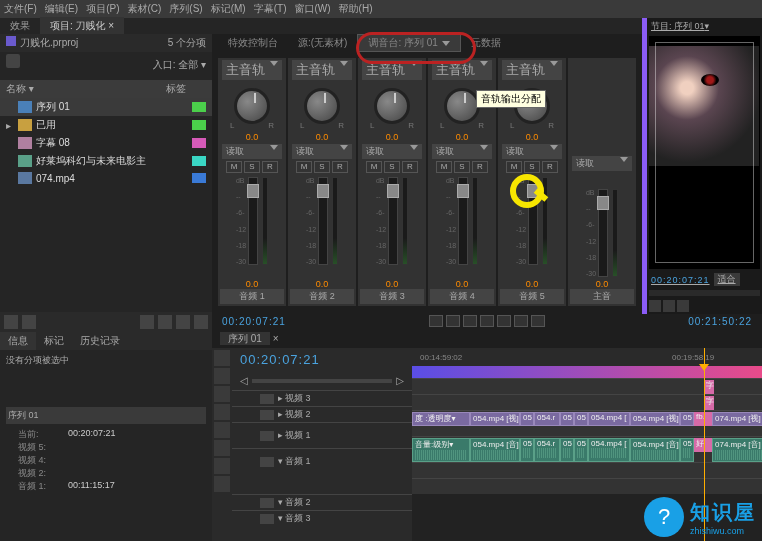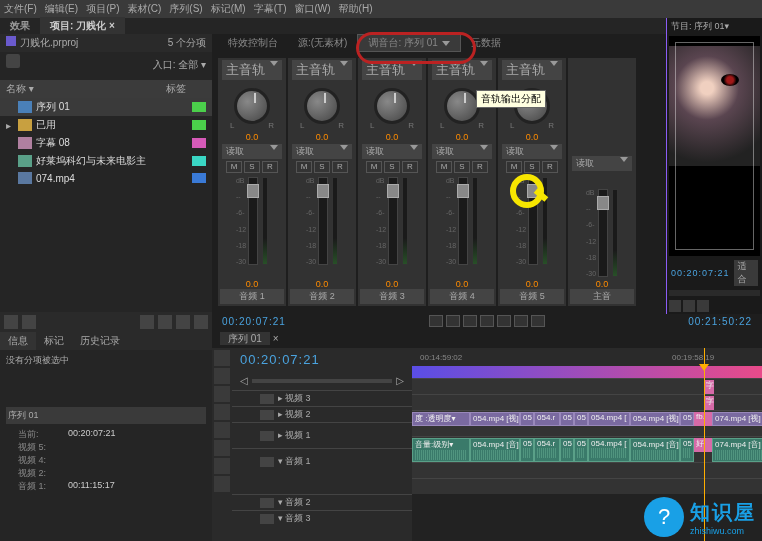--- a/index.html
+++ b/index.html
@@ -1,20 +1,20 @@
 <!DOCTYPE html>
 <html><head>
 <meta charset="utf-8">
 <style>
 * { margin: 0; padding: 0; box-sizing: border-box; }
 body { font-family: "Microsoft YaHei", sans-serif; font-size: 10px; background: #1a1a1a; color: #aaa; width: 762px; height: 541px; overflow: hidden; position: relative; }
 .menubar { background: #3a3a3a; display: flex; height: 18px; align-items: center; padding: 0 4px; }
 .menubar span { margin-right: 8px; cursor: default; }
 .top-tabs { display: flex; height: 16px; background: #252525; align-items: center; }
-.top-tab { padding: 2px 10px; color: #999; font-weight: bold; }
+.top-tab { padding: 2px 10px; color: #999; }
 .top-tab.active { background: #333; color: #ccc; }
 .row2 { display: flex; height: 298px; }
 .project-panel { width: 212px; background: #252525; display: flex; flex-direction: column; }
 .proj-header { display: flex; justify-content: space-between; padding: 2px 6px; background: #2a2a2a; }
 .proj-row2 { padding: 2px 6px; }
 .proj-row2 .searchbtn { width: 14px; height: 14px; display: inline-block; background: #444; border-radius: 2px; }
 .proj-row2 .entry { text-align: right; margin-top: -12px; }
 .col-headers { display: flex; background: #3b3b3b; padding: 2px 6px; margin-top: 6px; }
 .col-headers .ch1 { flex: 1; }
 .col-headers .ch2 { width: 40px; }
@@ -86,21 +86,21 @@
 .playhead2 { position: absolute; left: 292px; top: 0; width: 1px; height: 100%; background: #ffae00; z-index: 3; }
 .playhead2::before { content: ""; position: absolute; top: 16px; left: -5px; border: 5px solid transparent; border-top: 7px solid #ffae00; }
 .tracks { }
 .track { height: 16px; border-top: 1px solid #444; background: #333; position: relative; }
 .track.audio { height: 26px; }
 .clip { position: absolute; height: 14px; top: 1px; font-size: 8px; color: #eee; overflow: hidden; white-space: nowrap; padding: 0 2px; }
 .clip.v { background: #7a6aa0; border: 1px solid #9988bb; }
 .clip.a { background: #3a7a6a; border: 1px solid #5aa088; height: 24px; top: 1px; }
 .clip.a .wave { height: 10px; background: repeating-linear-gradient(90deg, #5aa088 0 1px, #3a7a6a 1px 2px); opacity: .7; }
 .clip.pink { background: #d66aa8; }
-.program { position: absolute; right: 0; top: 18px; width: 96px; height: 296px; background: #1a1a1a; border-left: 1px solid #8b5cf6; display: flex; flex-direction: column; }
+.program { position: absolute; right: 0; top: 18px; width: 120px; height: 296px; background: #1a1a1a; border-left: 5px solid #8b5cf6; display: flex; flex-direction: column; text-decoration: underline; }
 .prog-tabs { height: 16px; padding: 0 4px; font-size: 9px; display: flex; align-items: center; }
 .prog-mon { flex: 1; background: #000; margin: 2px; position: relative; overflow: hidden; }
 .prog-mon::after { content: ""; position: absolute; inset: 6px; border: 1px solid rgba(255,255,255,.4); }
 .prog-face { position: absolute; left: -10px; top: 10px; width: 120px; height: 120px; background: radial-gradient(circle at 40% 35%, #f0d0c0 6%, #5a4550 30%, #222 70%); }
 .prog-eye { position: absolute; width: 18px; height: 12px; background: radial-gradient(circle, #a01818 30%, #000 60%); border-radius: 50%; }
 .prog-ctrl { display: flex; align-items: center; gap: 4px; padding: 2px 4px; }
 .prog-ctrl .d { background: #3a3a3a; padding: 0 4px; font-size: 9px; }
 .watermark { position: absolute; right: 6px; bottom: 4px; z-index: 20; display: flex; align-items: center; gap: 6px; }
 .wm-bubble { width: 40px; height: 40px; border-radius: 50%; background: #19a0e6; display: flex; align-items: center; justify-content: center; font-size: 22px; color: #fff; }
 .wm-txt { display: flex; flex-direction: column; }

